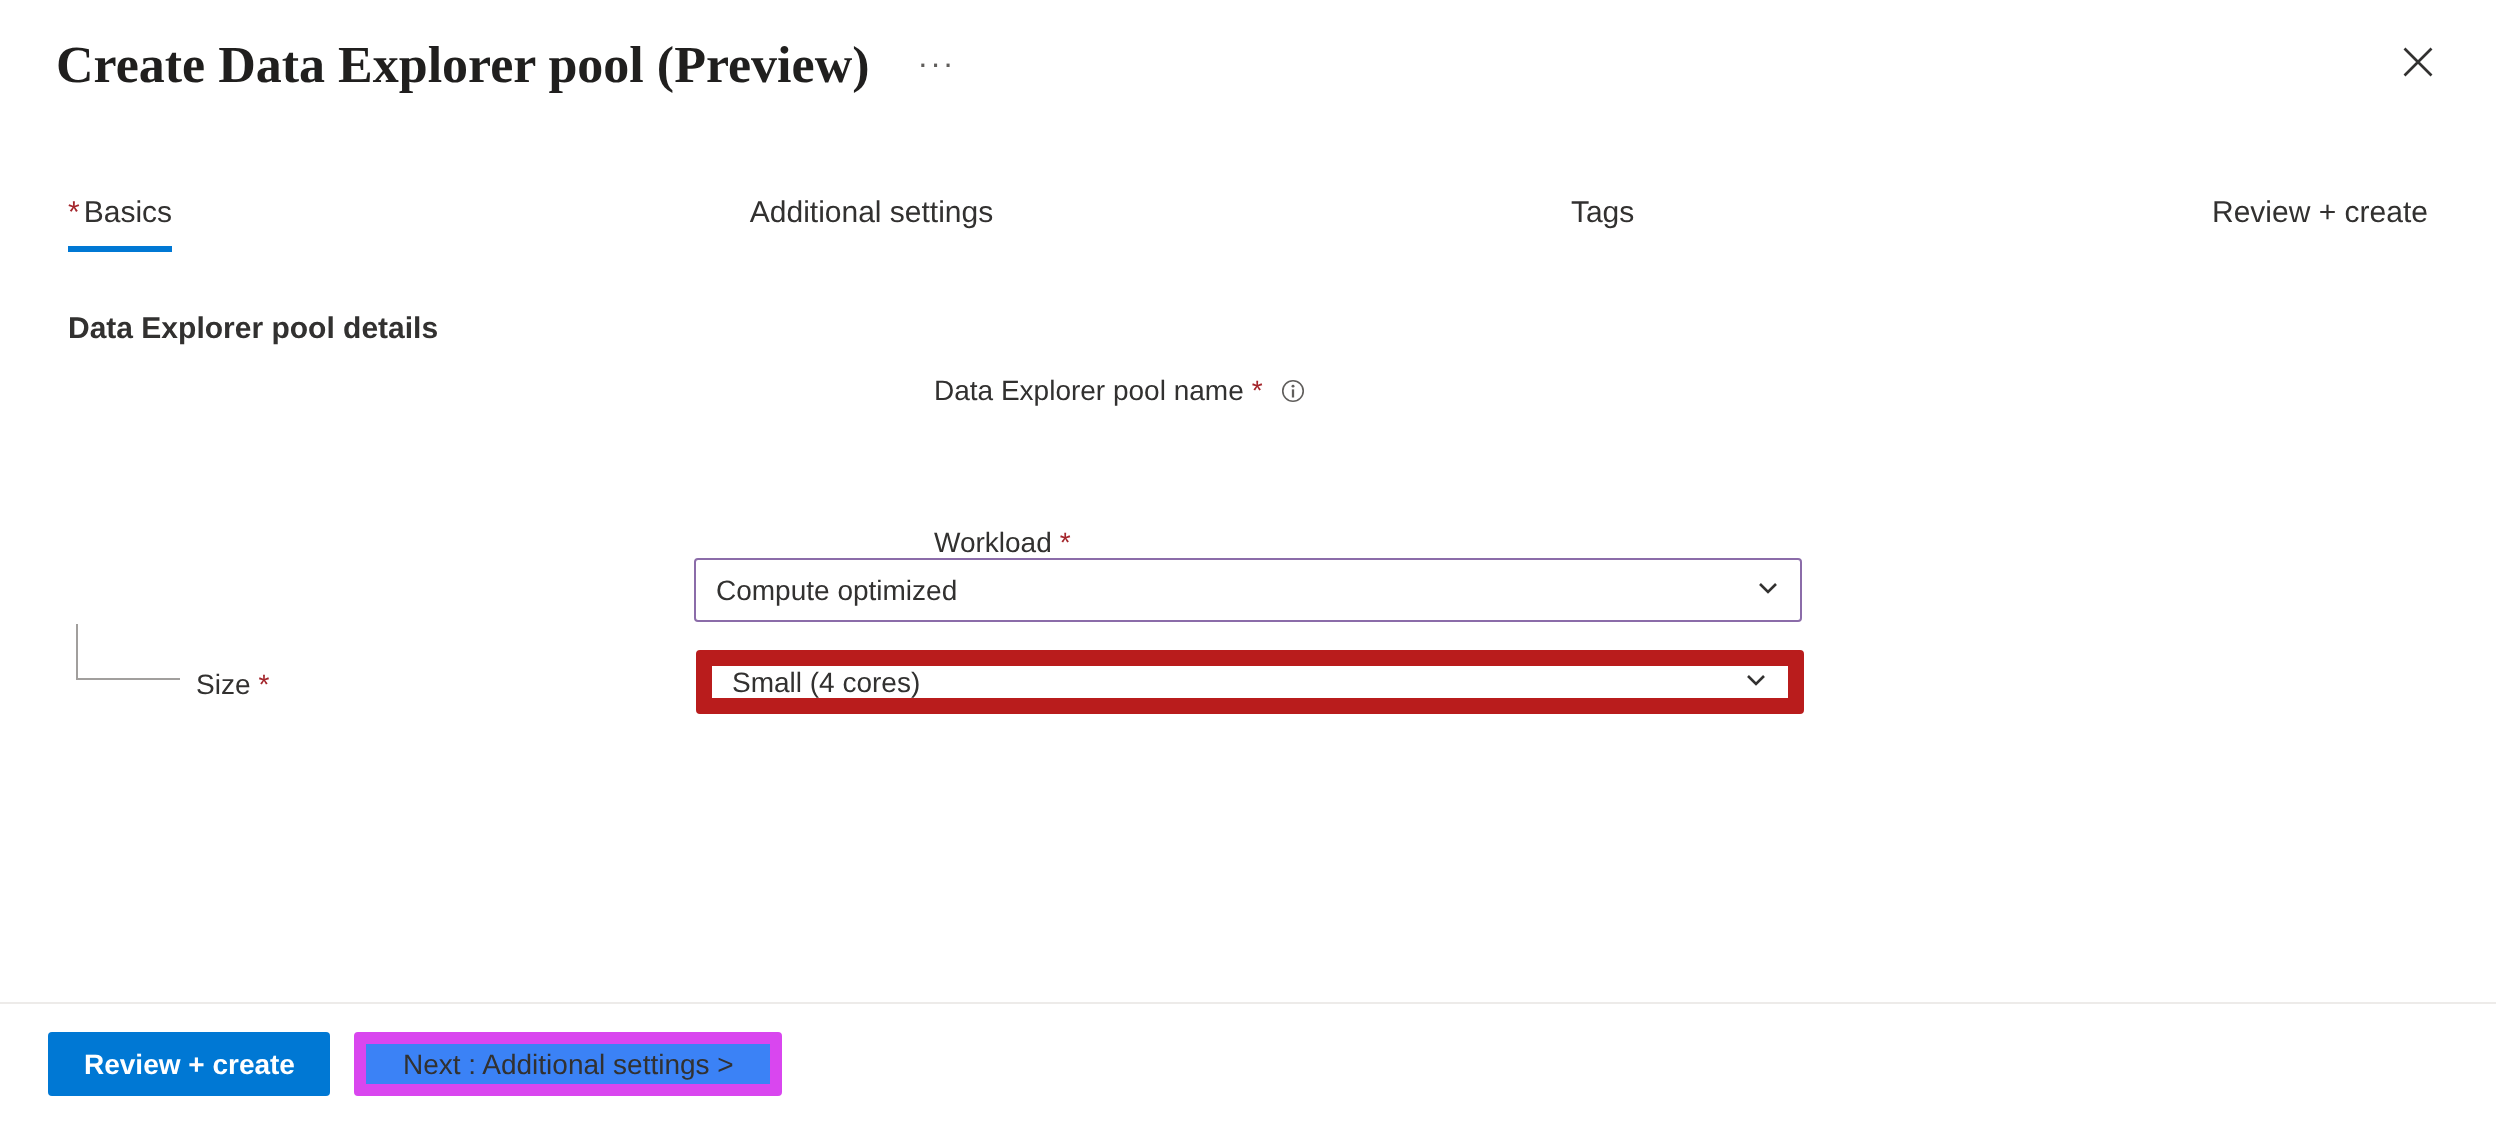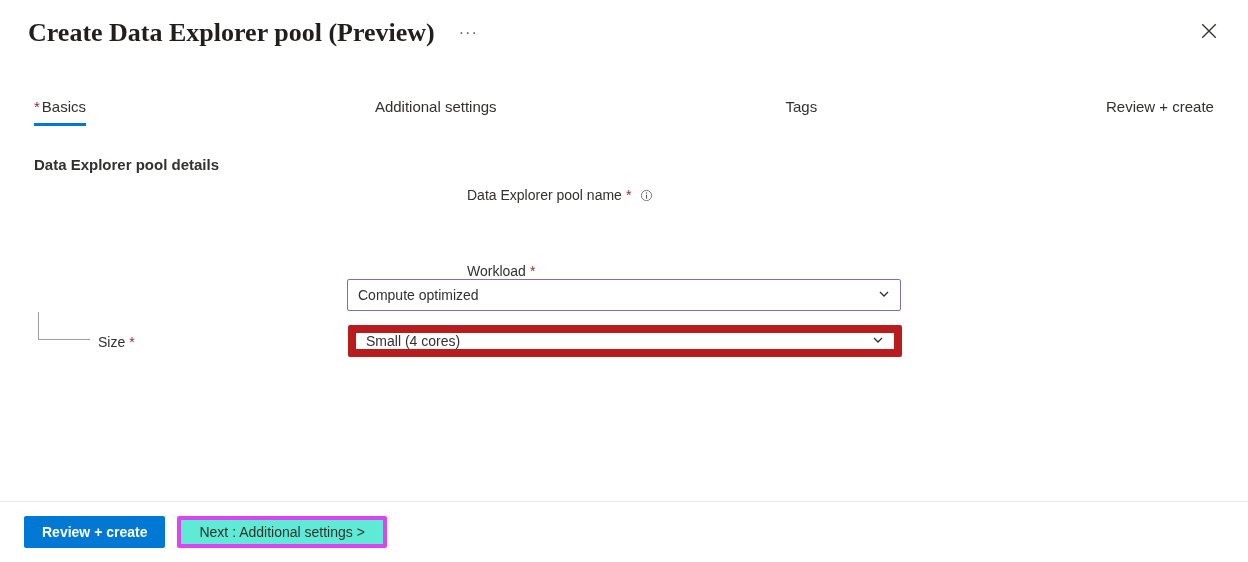--- a/index.html
+++ b/index.html
@@ -173,23 +173,23 @@
       border-radius: 2px;
       cursor: pointer;
     }
     .btn-primary {
       background: #0078d4;
       color: #fff;
       border: none;
       font-weight: 600;
     }
     .btn-default {
-      background: #5eead4;
-      color: #323130;
-      border: 4px solid #d946ef;
+      background: #3b82f6;
+      color: #323130;
+      border: 6px solid #d946ef;
     }
   </style>
 </head>
 <body>
 
 <div class="header">
   <h1 class="page-title">Create Data Explorer pool (Preview)</h1>
   <span class="more-btn">···</span>
   <span class="close-btn">
     <svg viewBox="0 0 16 16">

